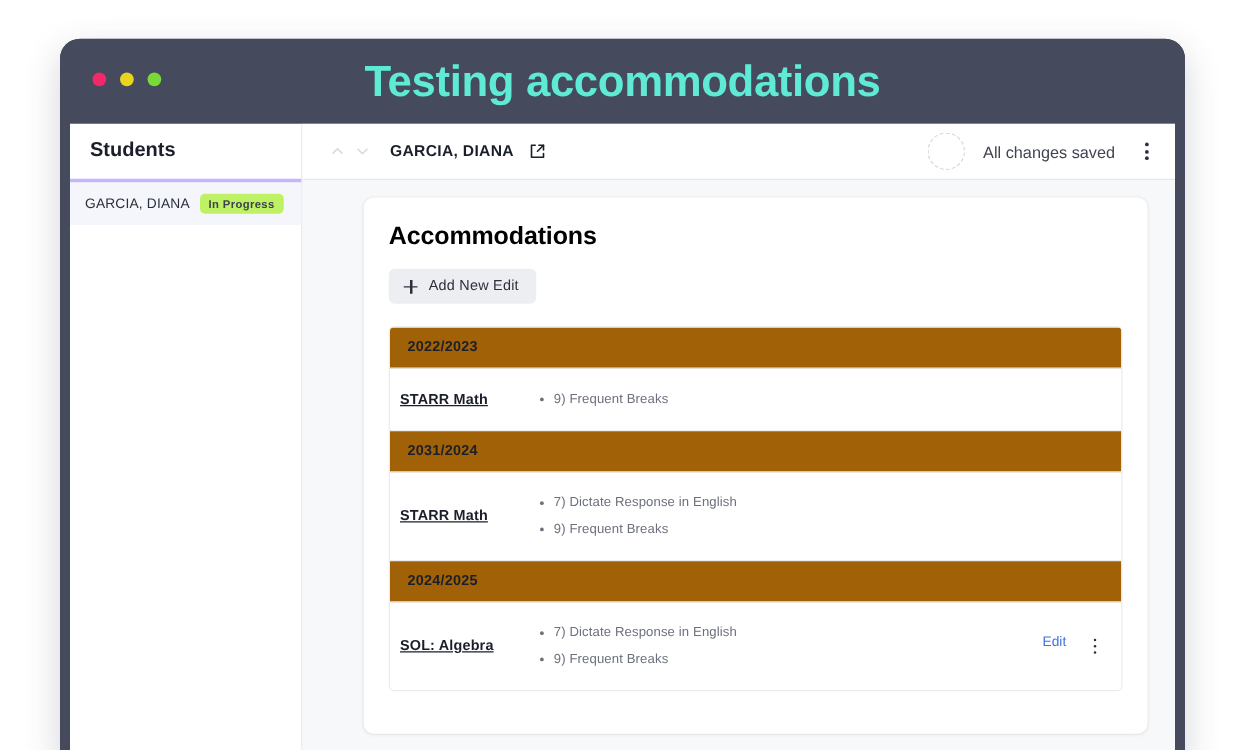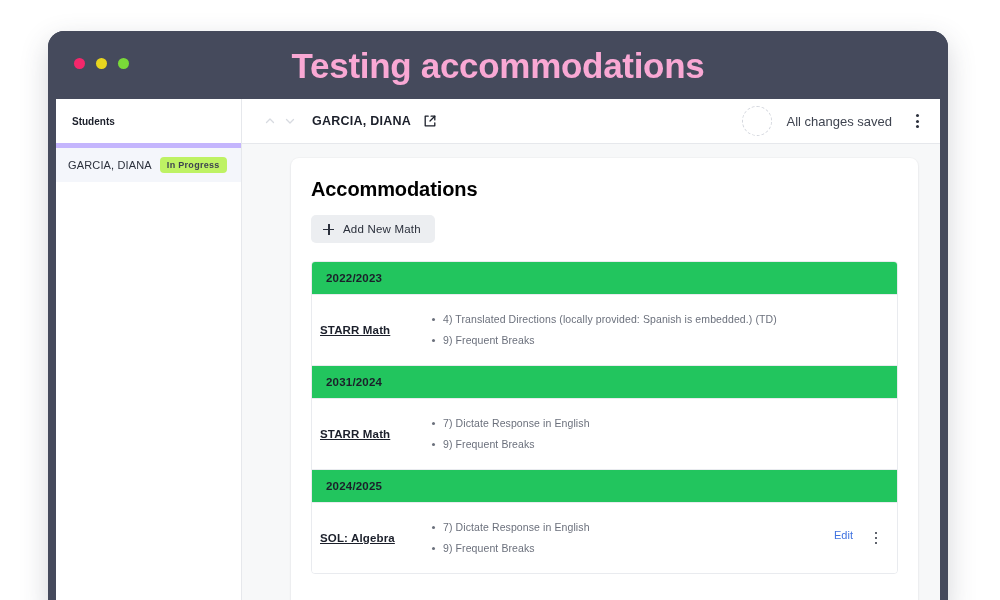--- a/index.html
+++ b/index.html
@@ -49,21 +49,21 @@
   .dot.red    { background: #f4276b; }
   .dot.yellow { background: #e8d51f; }
   .dot.green  { background: #7ad938; }
 
   .window-title {
     position: absolute;
     left: 0; right: 0; top: 0;
     height: 68px;
     line-height: 70px;
     text-align: center;
-    color: #f9a8d4;
+    color: #5eead4;
     font-size: 35px;
     font-weight: bold;
     letter-spacing: -0.3px;
   }
 
   
   .viewport {
     position: absolute;
     left: 8px;
     top: 68px;
@@ -80,24 +80,24 @@
     flex: 0 0 185px;
     background: #ffffff;
     border-right: 1px solid #e6e8ec;
     height: 100%;
   }
   .sidebar-header {
     height: 44px;
     display: flex;
     align-items: center;
     padding: 0 16px;
-    font-size: 10px;
+    font-size: 16px;
     font-weight: bold;
     color: #1b1f2a;
-    border-bottom: 5px solid #c4b5fd;
+    border-bottom: 3px solid #c4b5fd;
   }
   .student-row {
     height: 34px;
     display: flex;
     align-items: center;
     padding: 0 10px 0 12px;
     background: #f4f6fb;
     gap: 8px;
     cursor: pointer;
   }
@@ -236,21 +236,21 @@
   .plus::after  { top: 0; left: 5px; height: 11px; width: 1.6px; }
 
   
   .table {
     margin-top: 18px;
     border: 1px solid #e9ebef;
     border-radius: 4px;
     overflow: hidden;
   }
   .year-row {
-    background: #22c55e;
+    background: #a16207;
     padding: 10px 14px;
     font-size: 11.5px;
     font-weight: bold;
     color: #1b1f2a;
     border-bottom: 1px solid #e9ebef;
     letter-spacing: 0.2px;
   }
   .test-row {
     display: flex;
     align-items: center;
@@ -371,30 +371,29 @@
           </span>
         </div>
 
         <div class="content">
           <div class="card">
 
             <h1 class="page-title">Accommodations</h1>
 
             <button class="add-btn">
               <span class="plus"></span>
-              <span>Add New Math</span>
+              <span>Add New Edit</span>
             </button>
 
             <div class="table">
 
               <div class="year-row">2022/2023</div>
               <div class="test-row">
                 <div class="test-name">STARR Math</div>
                 <ul class="acc-list">
-                  <li>4) Translated Directions (locally provided: Spanish is embedded.) (TD)</li>
                   <li>9) Frequent Breaks</li>
                 </ul>
               </div>
 
               <div class="year-row">2031/2024</div>
               <div class="test-row">
                 <div class="test-name">STARR Math</div>
                 <ul class="acc-list">
                   <li>7) Dictate Response in English</li>
                   <li>9) Frequent Breaks</li>

